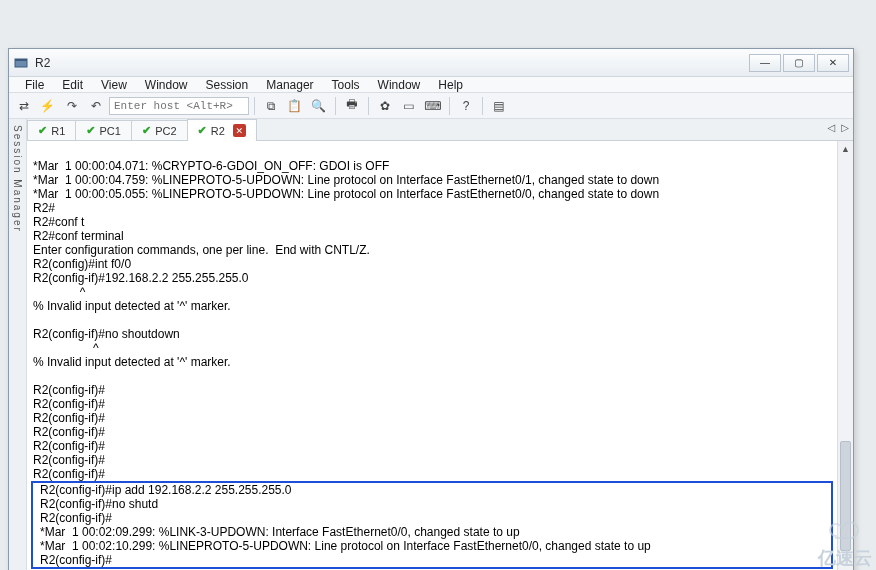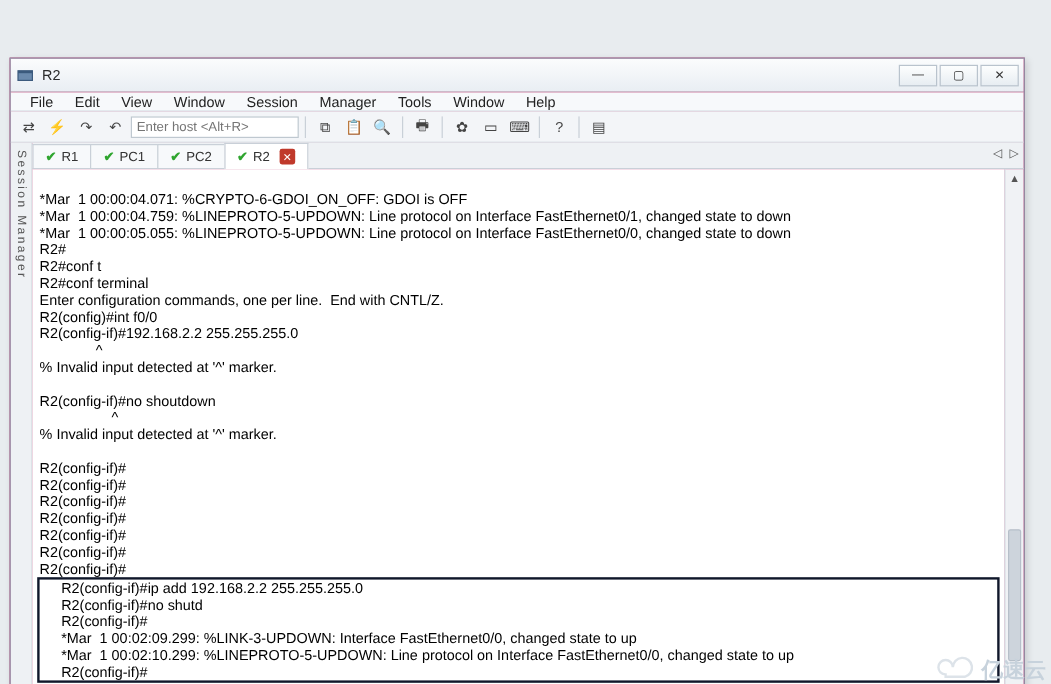--- a/index.html
+++ b/index.html
@@ -75,20 +75,21 @@
   .tool-sep {
     width:1px;height:18px;background:#c9d0d8;margin:0 3px;
   }
   .host-input {
     width:140px;height:18px;
     border:1px solid #bfc8d0;
     padding:0 4px;
     font-size:11px;
     color:#888;
     background:#fff;
+    font-family:Liberation Mono, monospace;
   }
   .body-row {
     flex:1; display:flex; min-height:0;
   }
   .side-tab {
     width:18px;
     background:#eef1f4;
     border-right:1px solid #d8dee4;
     display:flex;
     align-items:flex-start;
@@ -146,22 +147,22 @@
     font-family: Liberation Sans, sans-serif;
     font-size:12px;
     line-height:14px;
     color:#000;
     white-space:pre-wrap;
     word-break:break-word;
     position:relative;
     overflow:hidden;
   }
   .highlight-box {
-    border:2px solid #0f172a;
-    padding:0 18px;
+    border:2px solid #1d4ed8;
+    padding:0 7px;
     margin:0 -2px;
   }
   .scrollbar-v {
     width:16px;
     background:#f0f2f5;
     border-left:1px solid #d8dee4;
     position:relative;
   }
   .scroll-thumb {
     position:absolute; left:2px; right:2px;
@@ -184,21 +185,21 @@
   }
   .status-cell { padding:0 10px; border-right:1px solid #d8dee4; height:100%; display:flex;align-items:center; }
   .status-cell.flex { flex:1; }
   .watermark {
     position:absolute;
     right:4px; bottom:0px;
     font-size:18px; font-weight:bold;
     color:#c7d2dc;
     font-family: "Microsoft YaHei", sans-serif;
     pointer-events:none;
-    display:flex;gap:4px;
+    display:flex;align-items:center;gap:4px;flex-direction:column;
   }
   .watermark svg { opacity:0.6; }
 </style>
 </head>
 <body>
 
 <div class="window">
   <div class="titlebar">
     <span class="app-icon">
       <svg width="14" height="14" viewBox="0 0 14 14">

